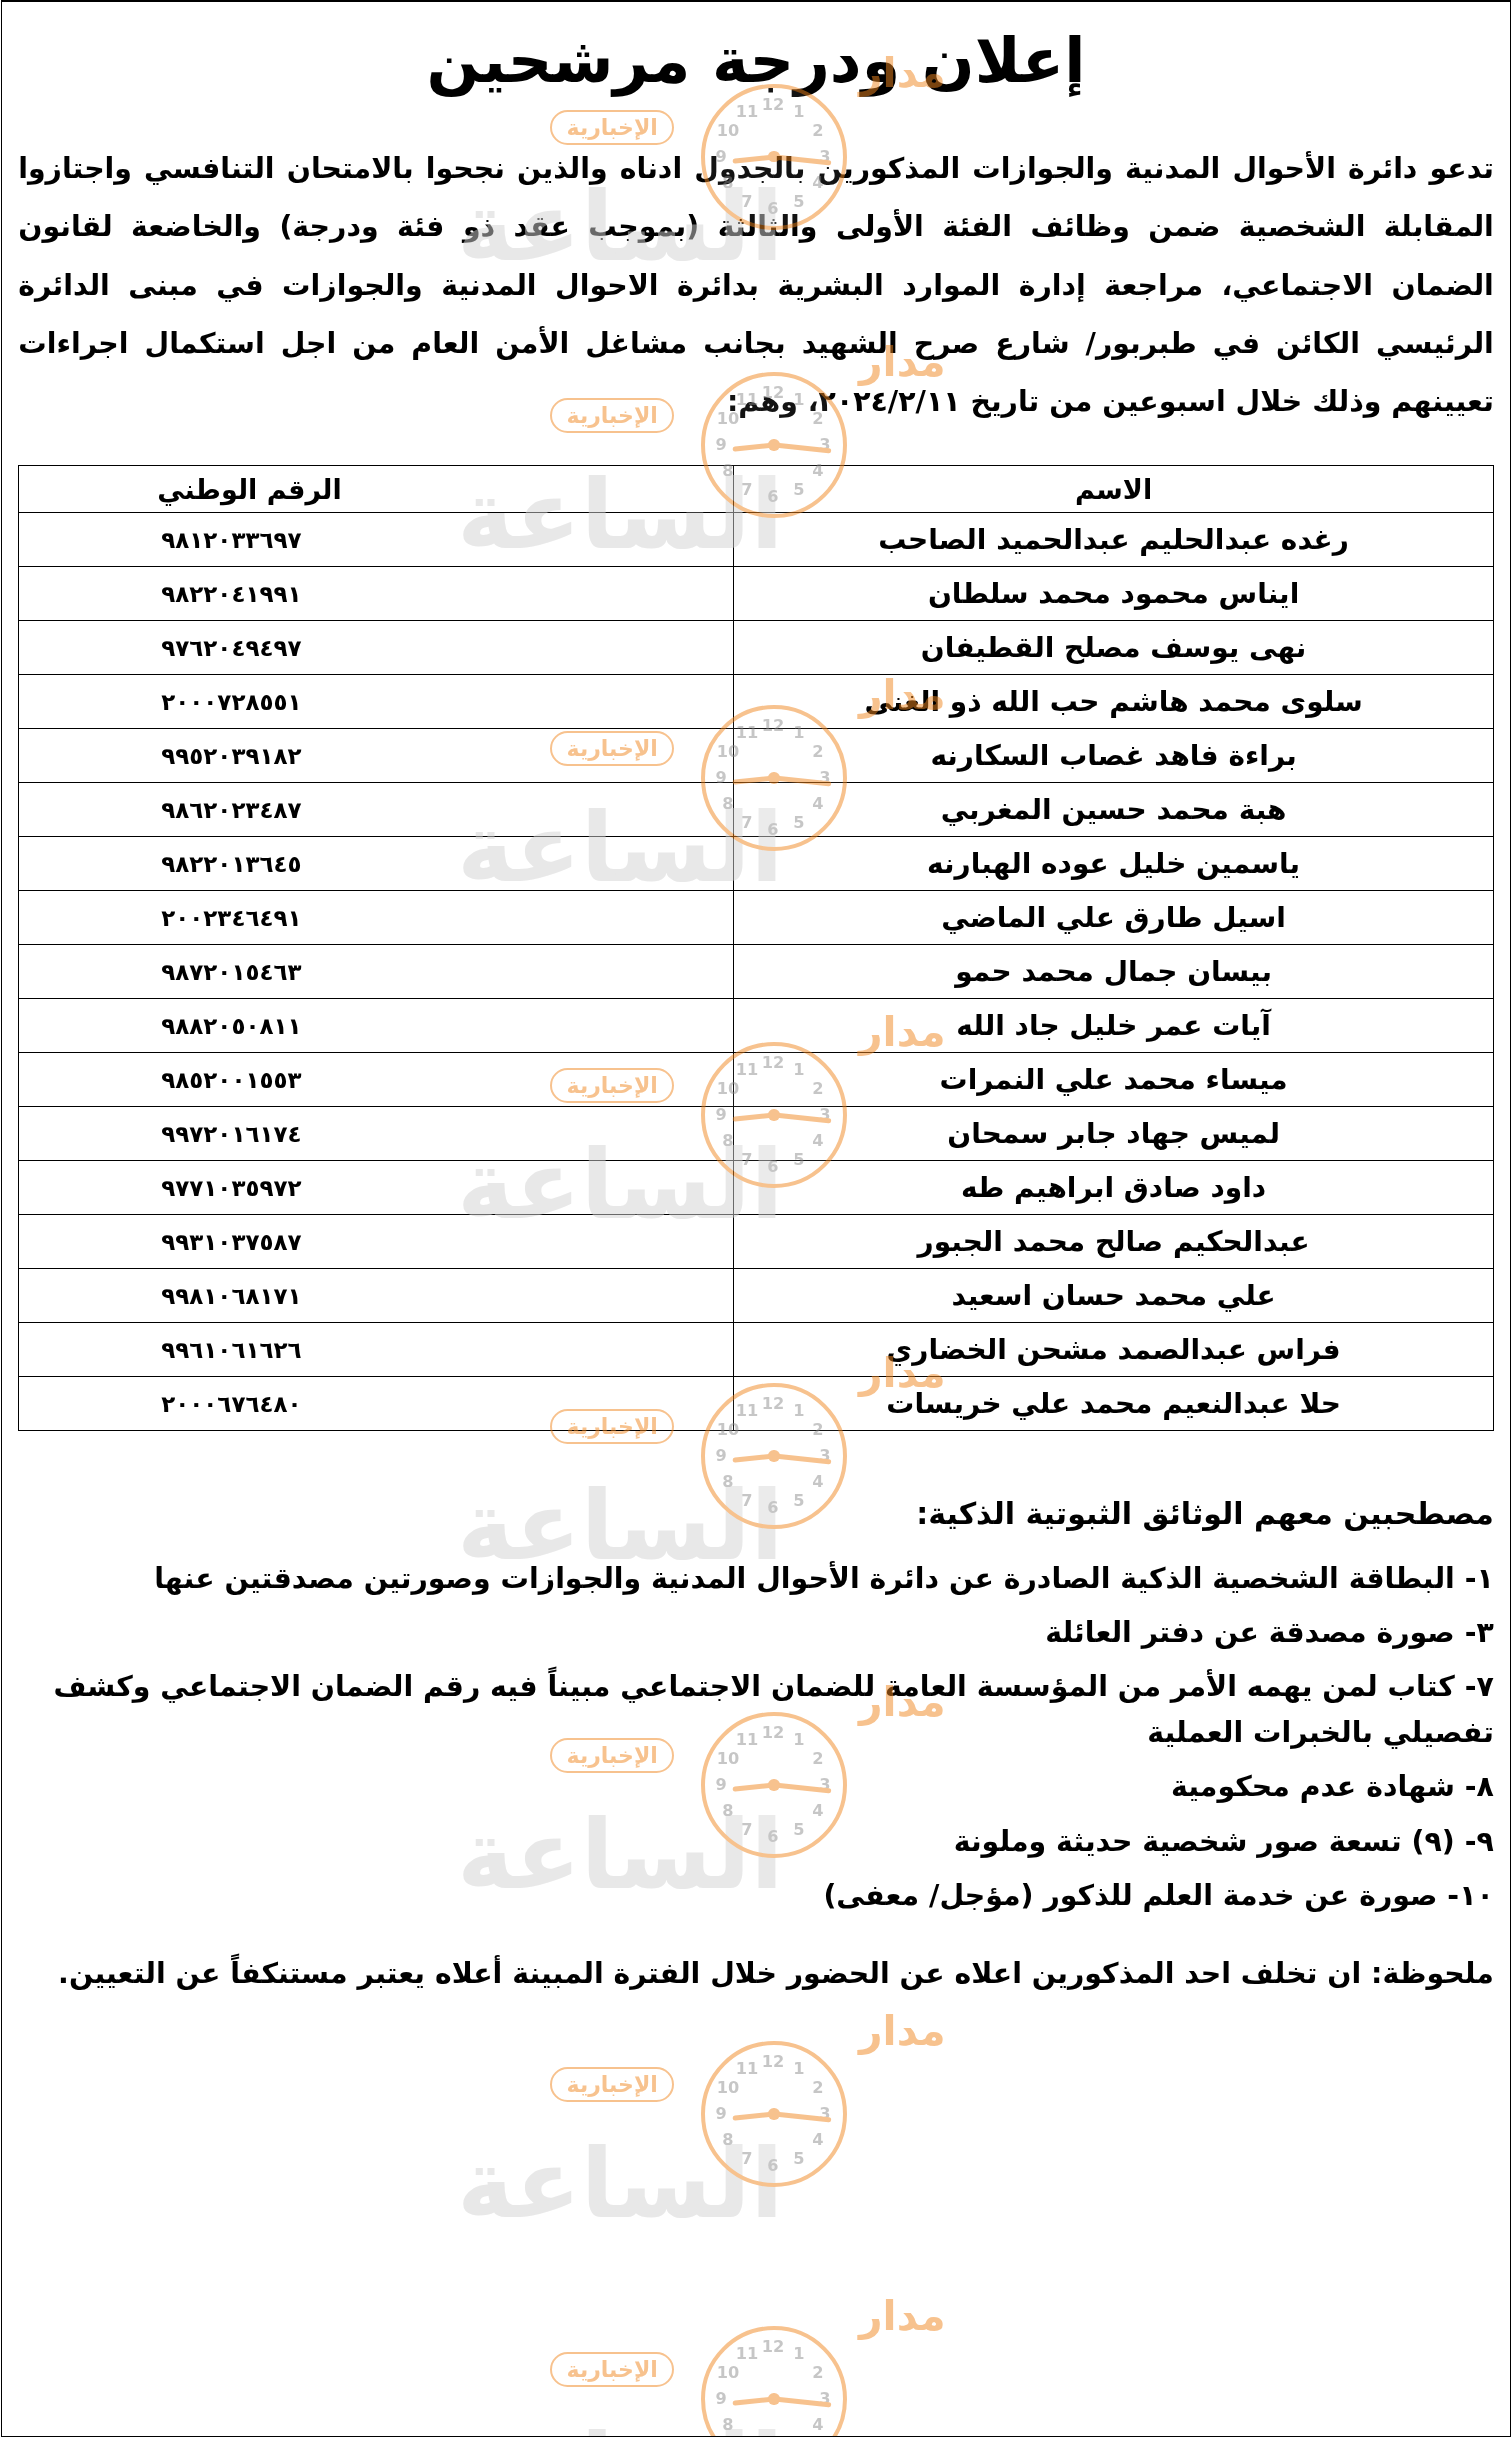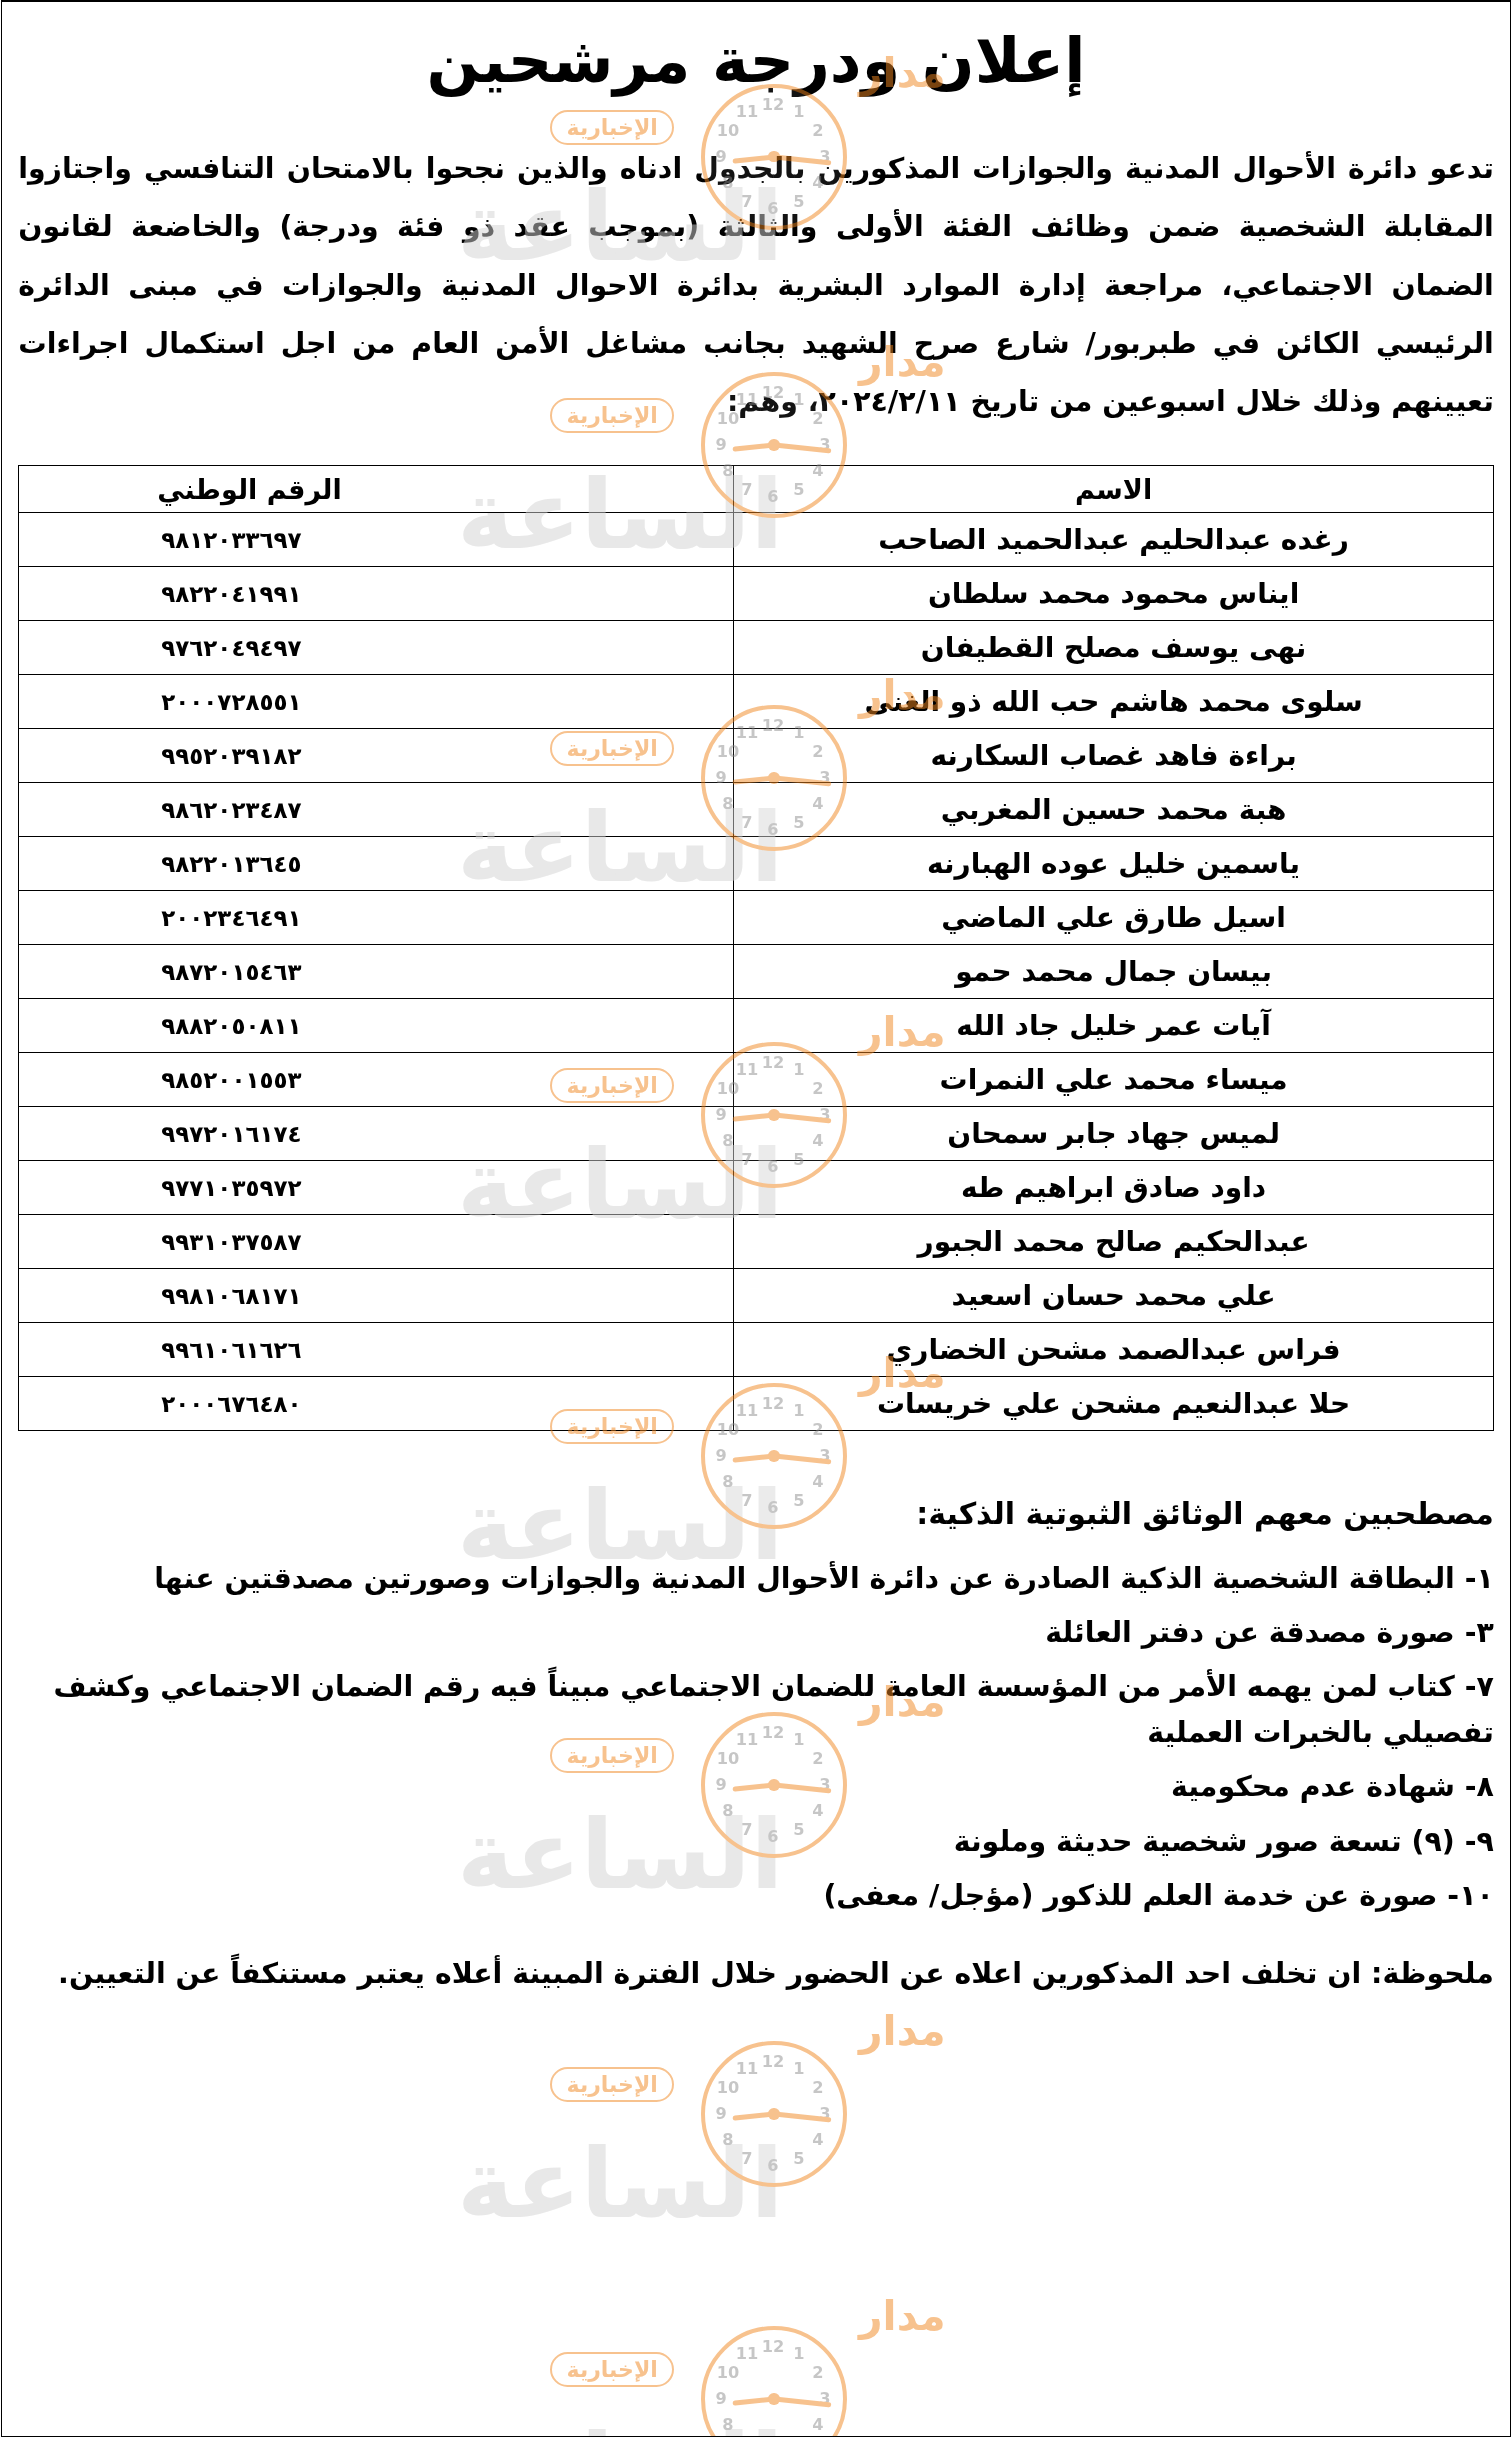--- a/index.html
+++ b/index.html
@@ -241,21 +241,21 @@
         </tr>
         <tr>
           <td class="name-cell">علي محمد حسان اسعيد</td>
           <td class="num-cell">٩٩٨١٠٦٨١٧١</td>
         </tr>
         <tr>
           <td class="name-cell">فراس عبدالصمد مشحن الخضاري</td>
           <td class="num-cell">٩٩٦١٠٦١٦٢٦</td>
         </tr>
         <tr>
-          <td class="name-cell">حلا عبدالنعيم مشحن علي خريسات</td>
+          <td class="name-cell">حلا عبدالنعيم محمد علي خريسات</td>
           <td class="num-cell">٢٠٠٠٦٧٦٤٨٠</td>
         </tr>
       </tbody>
   </table>
 
   <h2 class="docs-heading">مصطحبين معهم الوثائق الثبوتية الذكية:</h2>
 
   <div class="docs-list">
       <div class="doc-item">١- البطاقة الشخصية الذكية الصادرة عن دائرة الأحوال المدنية والجوازات وصورتين مصدقتين عنها</div>
       <div class="doc-item">٣- صورة مصدقة عن دفتر العائلة</div>

